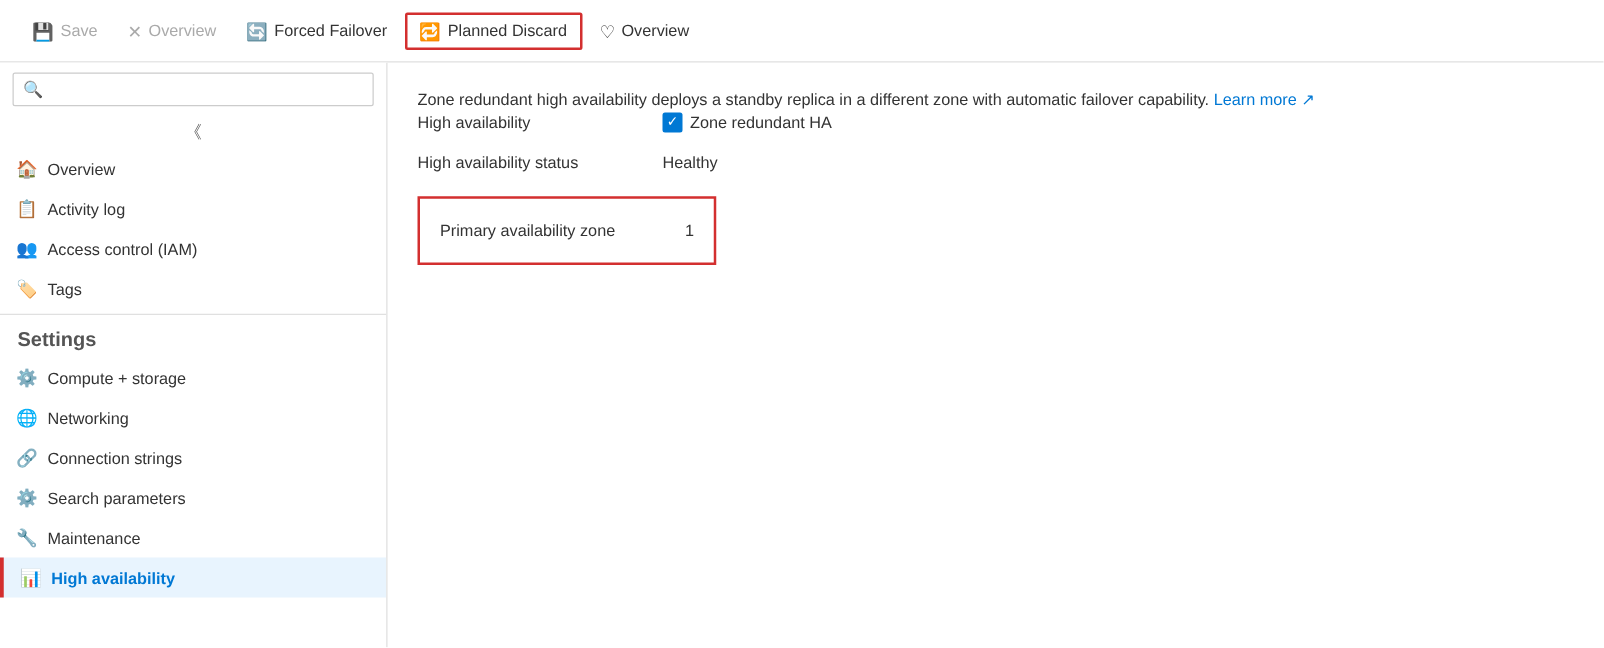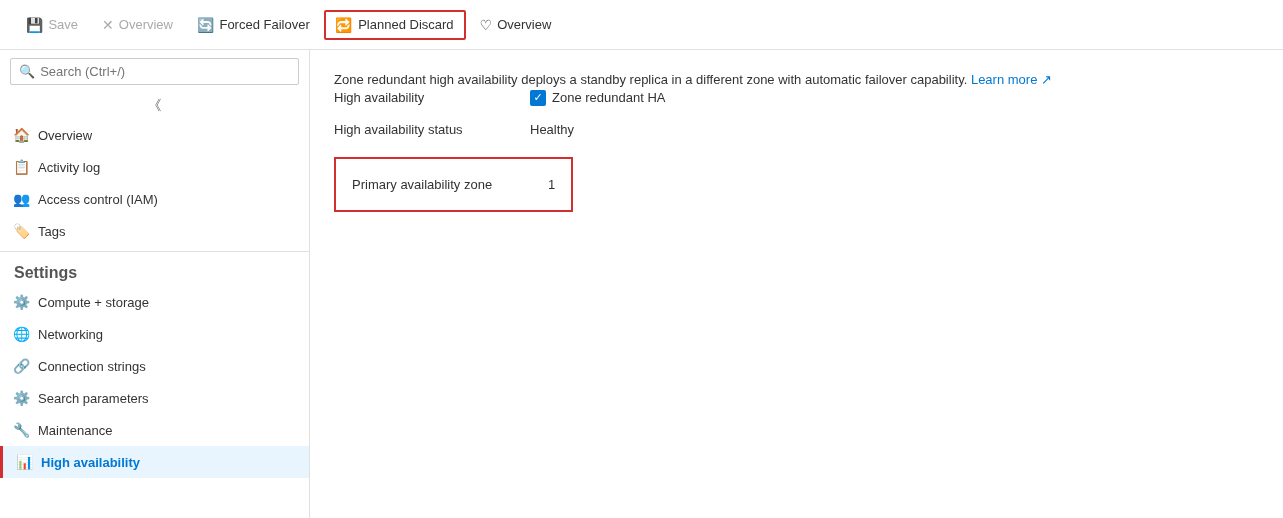--- a/index.html
+++ b/index.html
@@ -106,21 +106,20 @@
     <span class="toolbar-btn-icon">♡</span>
     <span>Overview</span>
   </button>
 </div>
 
 <div class="main-layout">
 
   <div class="sidebar">
     <div class="search-box">
       <span>🔍</span>
-      <input type="text" placeholder="Search (Ctrl+/)" style="">
     </div>
     <button class="collapse-btn">《</button>
 
     <nav class="sidebar-nav">
       <div class="nav-item">
         <span class="nav-icon" style="color:#0078d4;">🏠</span>
         <span>Overview</span>
       </div>
       <div class="nav-item">
         <span class="nav-icon" style="color:#0078d4;">📋</span>

